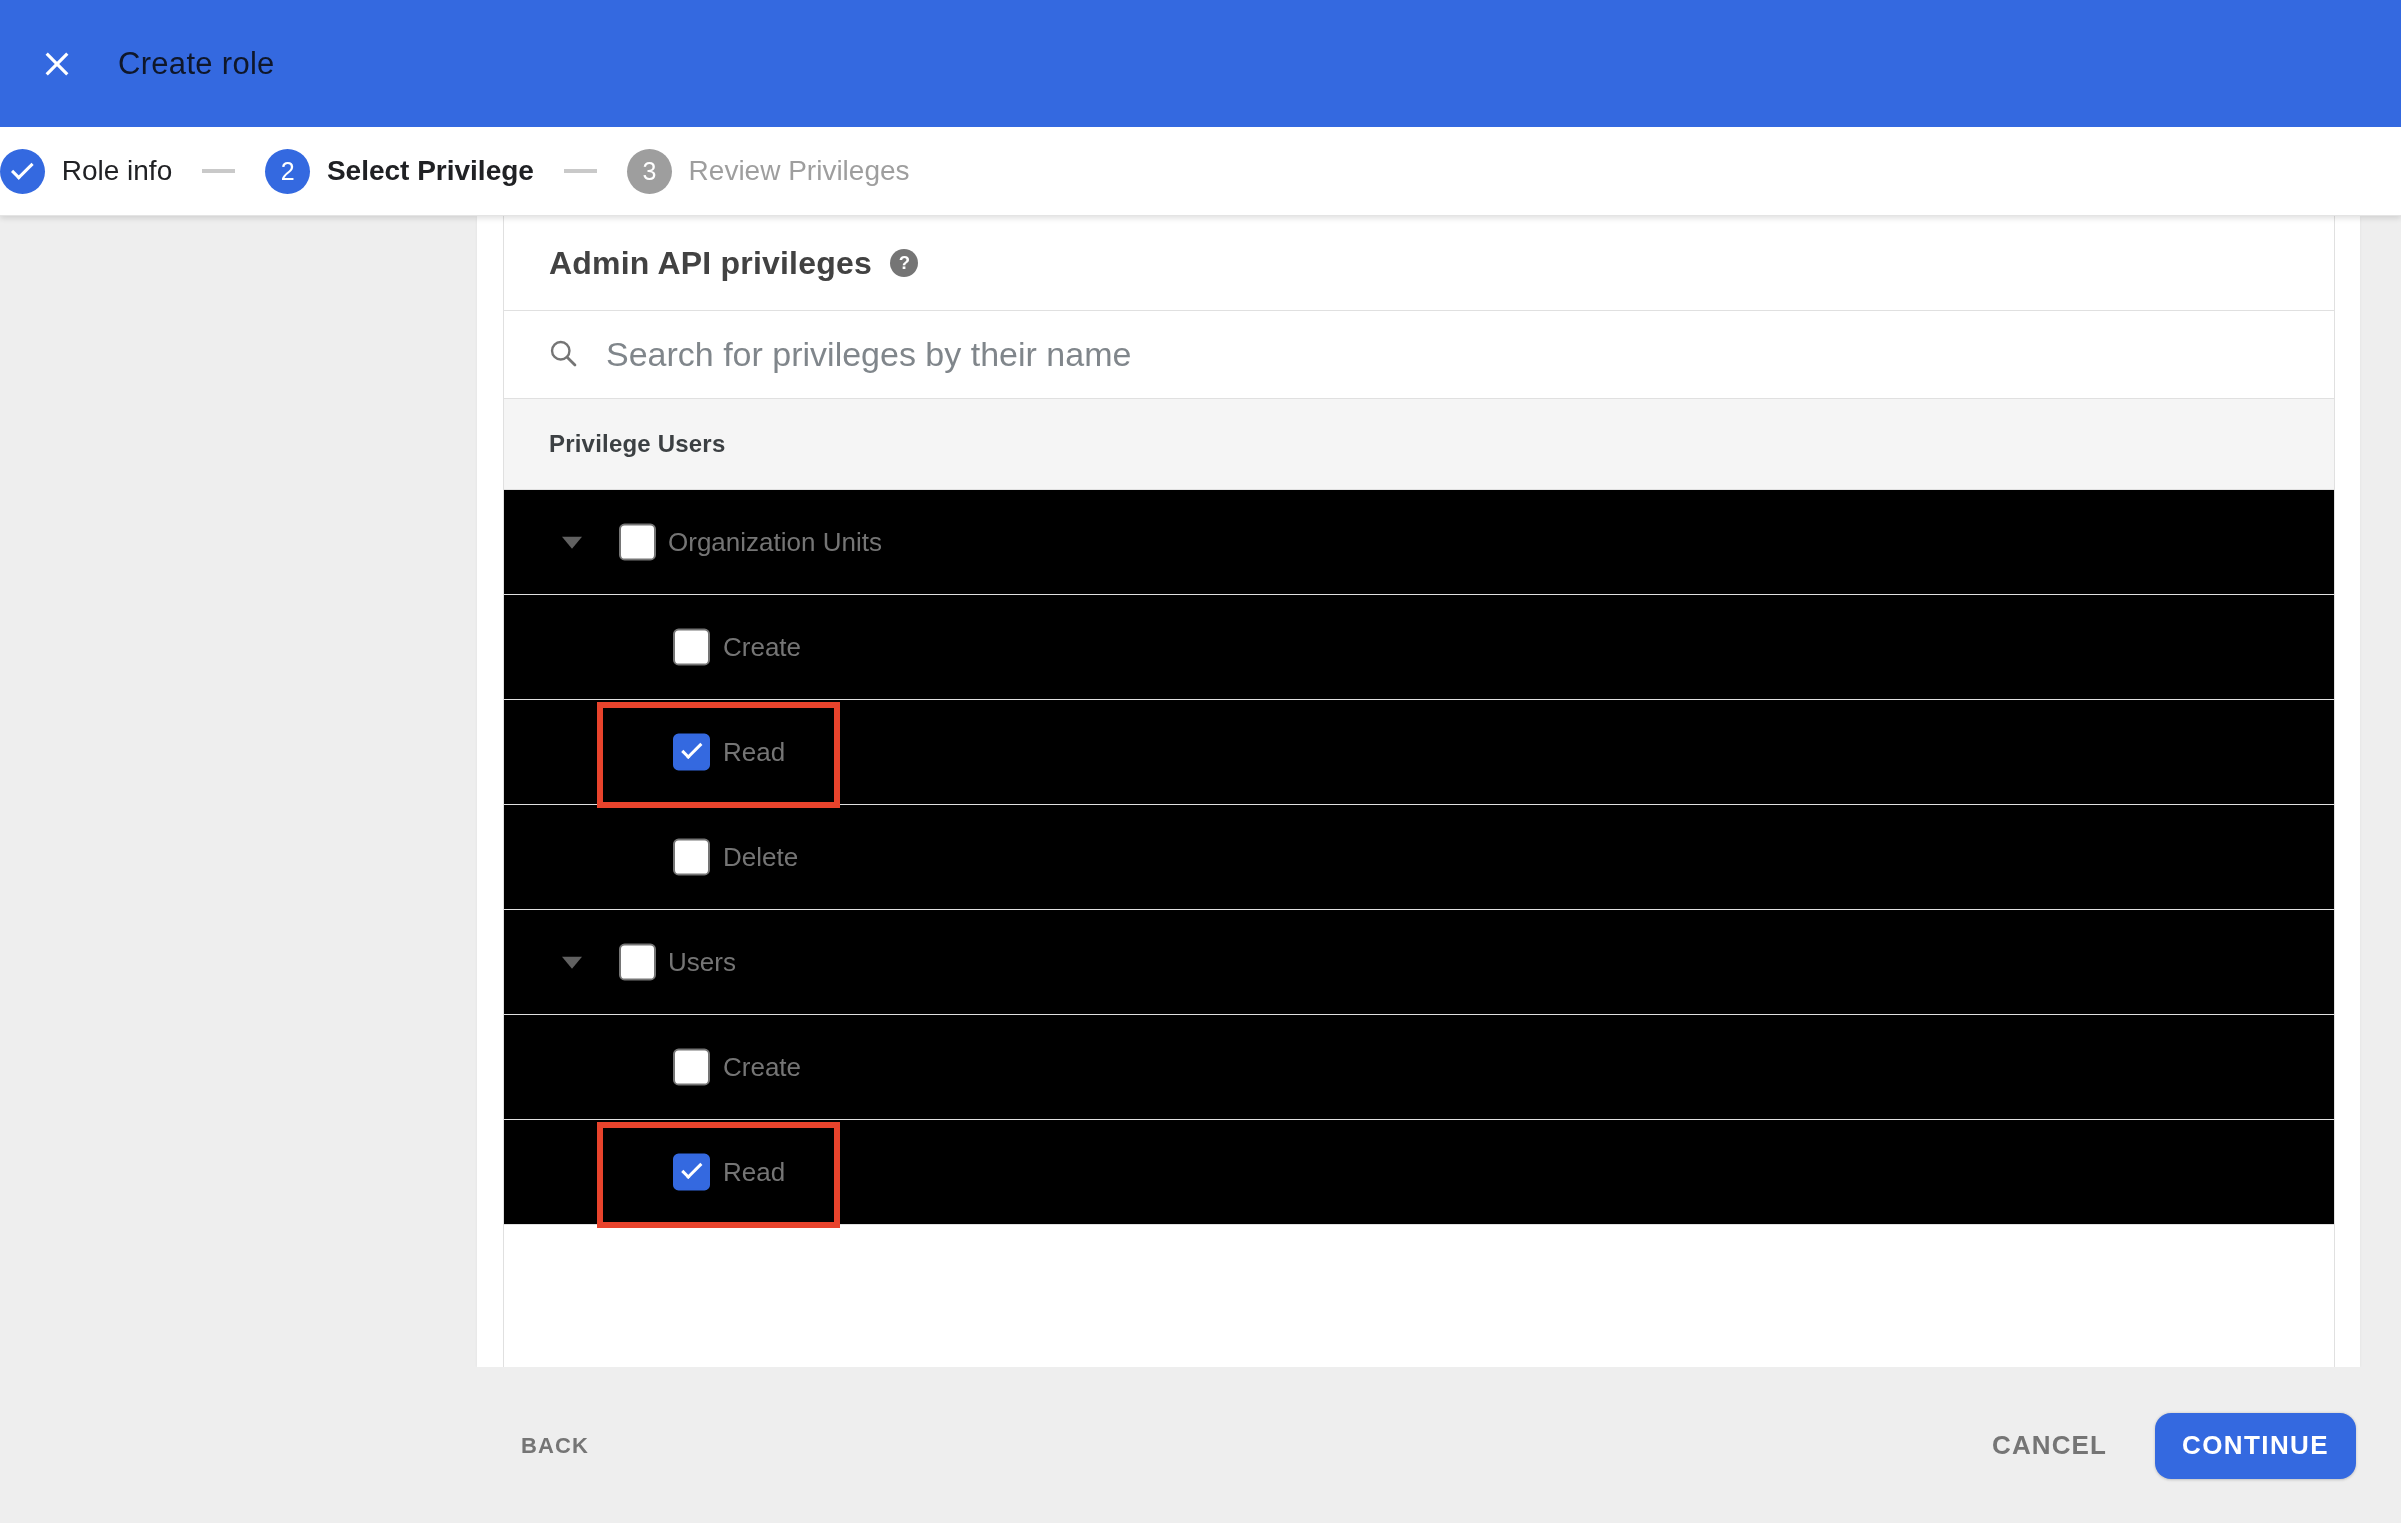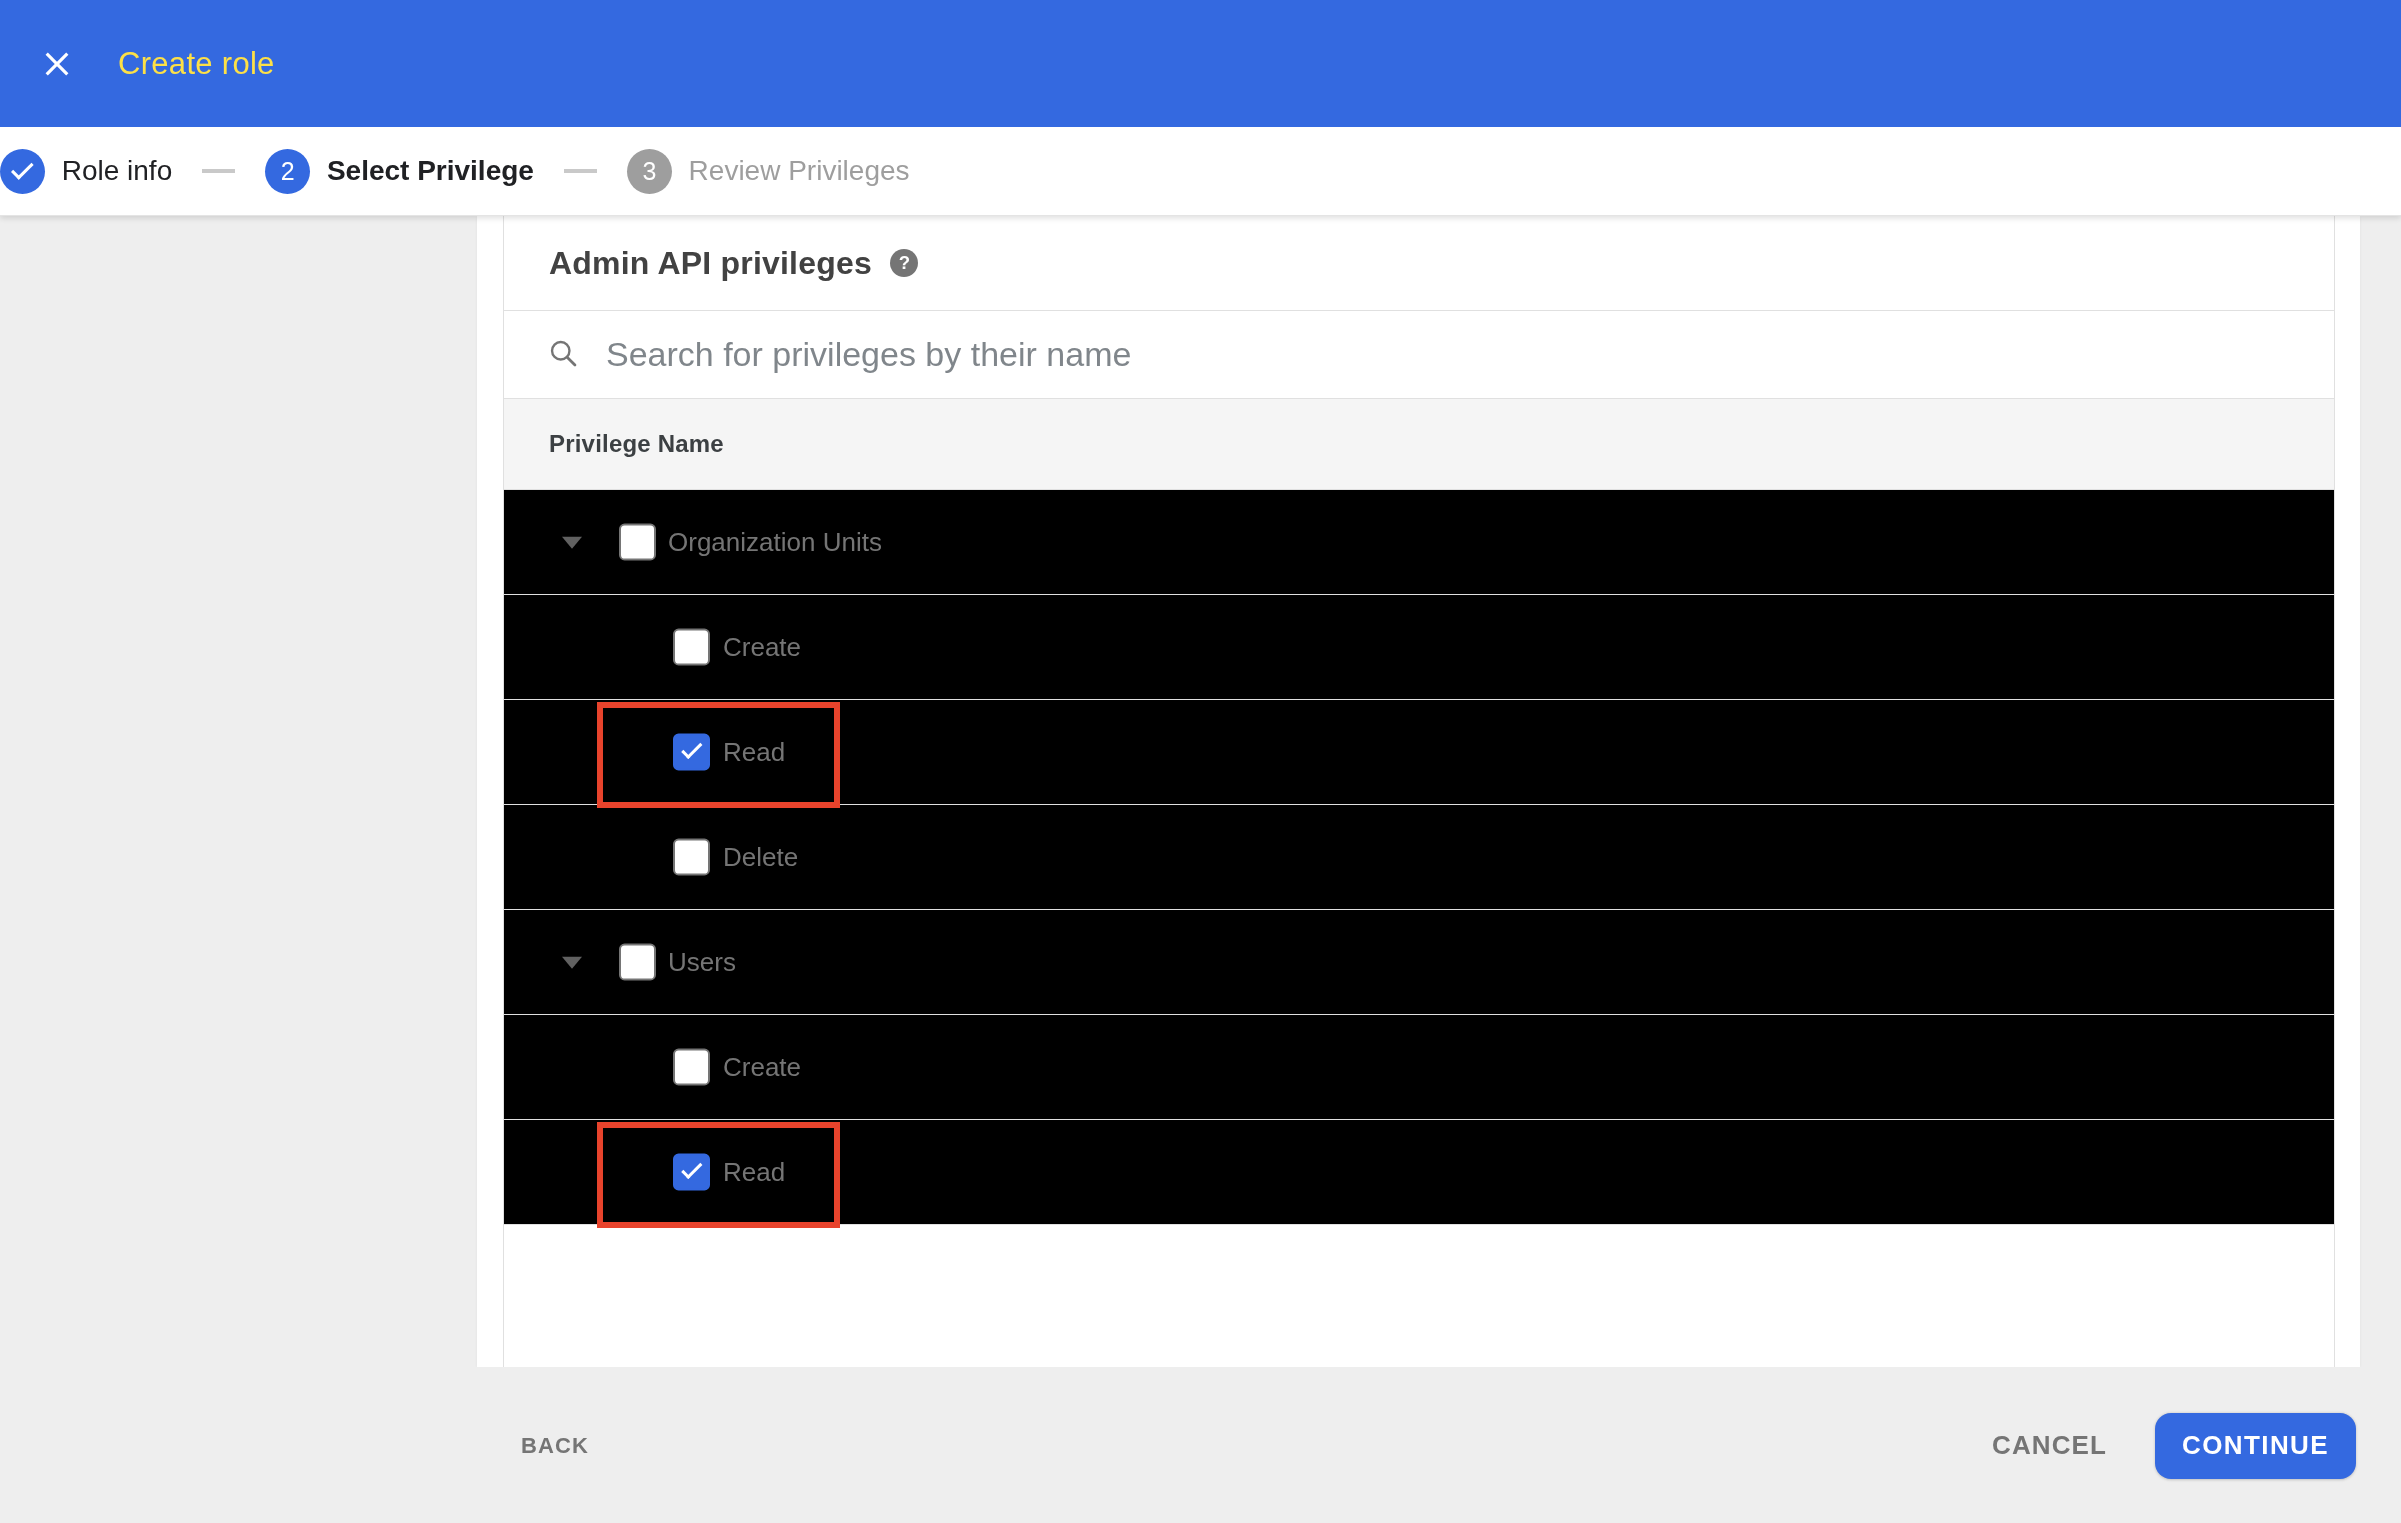--- a/index.html
+++ b/index.html
@@ -22,21 +22,21 @@
   
   .appbar{
     position:absolute;left:0;top:0;width:100%;height:127px;
     background:var(--accent);
     display:flex;align-items:center;
     padding-left:41px;
     z-index:20;
   }
   .close-btn{width:32px;height:32px;display:flex;align-items:center;justify-content:center;cursor:pointer;}
   .appbar-title{
-    color:#fde047;font-size:31px;font-weight:400;letter-spacing:0.3px;margin-left:45px;
+    color:#0f172a;font-size:31px;font-weight:400;letter-spacing:0.3px;margin-left:45px;
   }
 
   
   .stepper{
     position:absolute;left:0;top:127px;width:100%;height:89px;
     background:#ffffff;
     border-bottom:0.9px solid #e4e4e4;
     box-shadow:0 2.8px 5.6px rgba(0,0,0,.12);
     display:flex;align-items:center;
     z-index:10;
@@ -213,21 +213,21 @@
           <span>
             <svg width="33" height="33" viewBox="0 0 36 36">
               <circle cx="15" cy="15" r="9.5" fill="none" stroke="#757575" stroke-width="2.6"></circle>
               <line x1="22" y1="22" x2="30.5" y2="30.5" stroke="#757575" stroke-width="3" stroke-linecap="round"></line>
             </svg>
           </span>
           <input class="search-input" type="text" placeholder="Search for privileges by their name" style="">
         </div>
 
         <div class="colheader-row">
-          <span class="colheader-label">Privilege Name</span>
+          <span class="colheader-label">Privilege Users</span>
         </div>
 
         <div>
             <div class="prow parent">
     <span class="tri"></span>
     <span class="cb"></span>
     <span class="row-label">Organization Units</span>
 
   </div>
             <div class="prow child">

